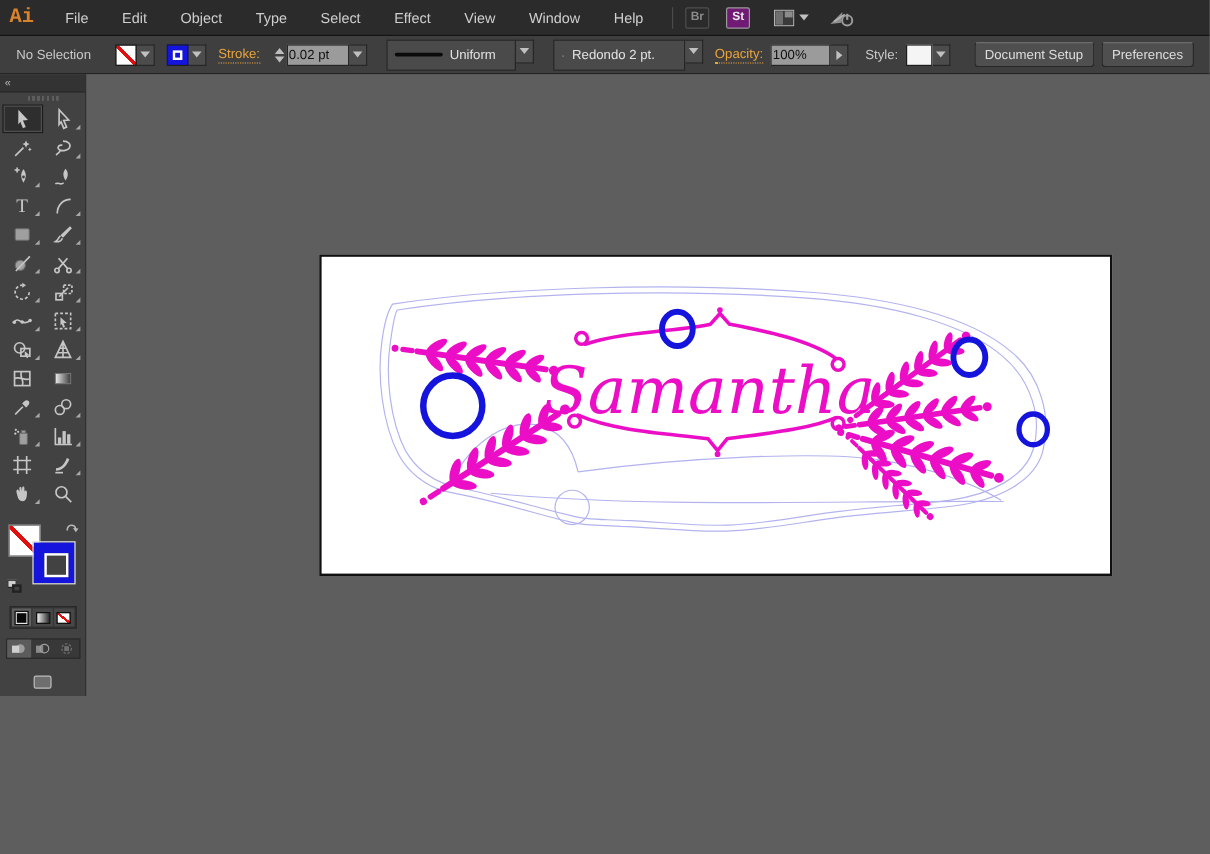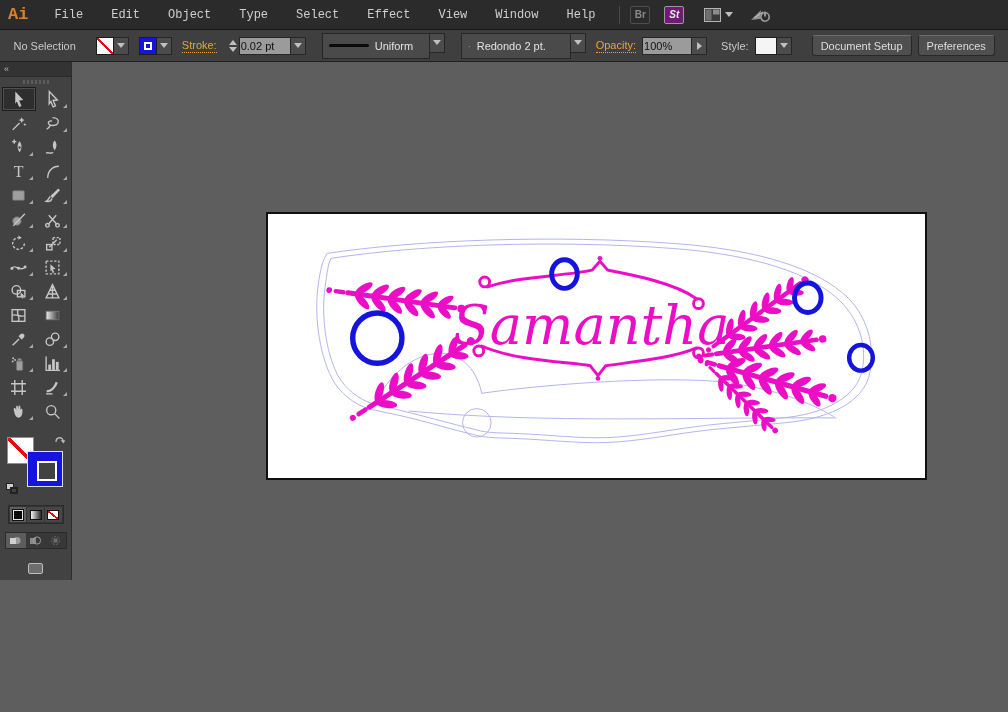--- a/index.html
+++ b/index.html
@@ -8,27 +8,27 @@
   }
   *{box-sizing:border-box; margin:0; padding:0;}
   body{width:1008px;height:712px;overflow:hidden;background:#5e5e5e;
        font-family:"Liberation Sans", sans-serif; -webkit-font-smoothing:antialiased;}
   .window{position:relative;width:1008px;height:712px;}
 
   
   .menubar{height:30px;background:#2b2b2b;display:flex;align-items:center;
            border-bottom:1px solid #141414;color:#cfcfcf;font-size:12px;}
   .logo{color:#d9822b;font-weight:bold;font-size:17px;padding:0 12px 0 8px;font-family:Liberation Mono, monospace;}
-  .mi{padding:0 14px;height:100%;display:flex;align-items:center;cursor:default;font-family:Liberation Mono, monospace;}
+  .mi{padding:0 14px;height:100%;display:flex;align-items:center;cursor:default;}
   .mb-sep{width:1px;height:18px;background:#4a4a4a;margin:0 10px;}
   .sqbtn{width:20px;height:18px;border:1px solid #6e6e6e;border-radius:2px;
          display:flex;align-items:center;justify-content:center;font-size:10px;
          font-weight:bold;margin-right:14px;}
   .sqbtn.dim{border-color:#4f4f4f;color:#8a8a8a;}
-  .sqbtn.lit{border-color:#9a9a9a;color:#e8e8e8;background:#701a75;font-style:italic;}
+  .sqbtn.lit{border-color:#9a9a9a;color:#e8e8e8;background:#701a75;}
   .ws-icon{display:flex;align-items:center;gap:4px;margin:0 16px 0 6px;}
   .caret{width:0;height:0;border-left:4px solid transparent;border-right:4px solid transparent;
          border-top:5px solid #c0c0c0;display:inline-block;}
 
   
   .controlbar{height:32px;background:#3f3f3f;border-bottom:1px solid #1f1f1f;
               display:flex;align-items:center;color:#c9c9c9;font-size:11px;}
   .grip{width:8px;height:22px;margin:0 4px 0 3px;
         background:repeating-linear-gradient(to bottom,#6b6b6b 0 1px,transparent 1px 3px);
         background-size:4px 100%;background-repeat:no-repeat;background-position:1px 0;}

